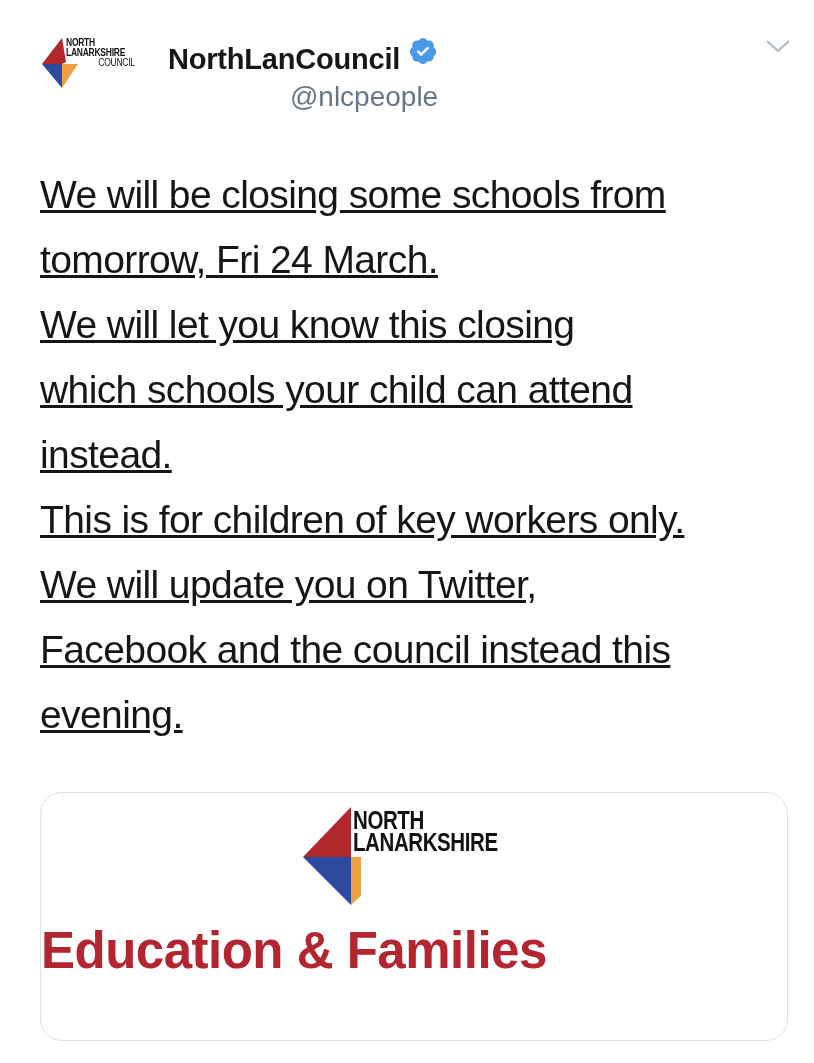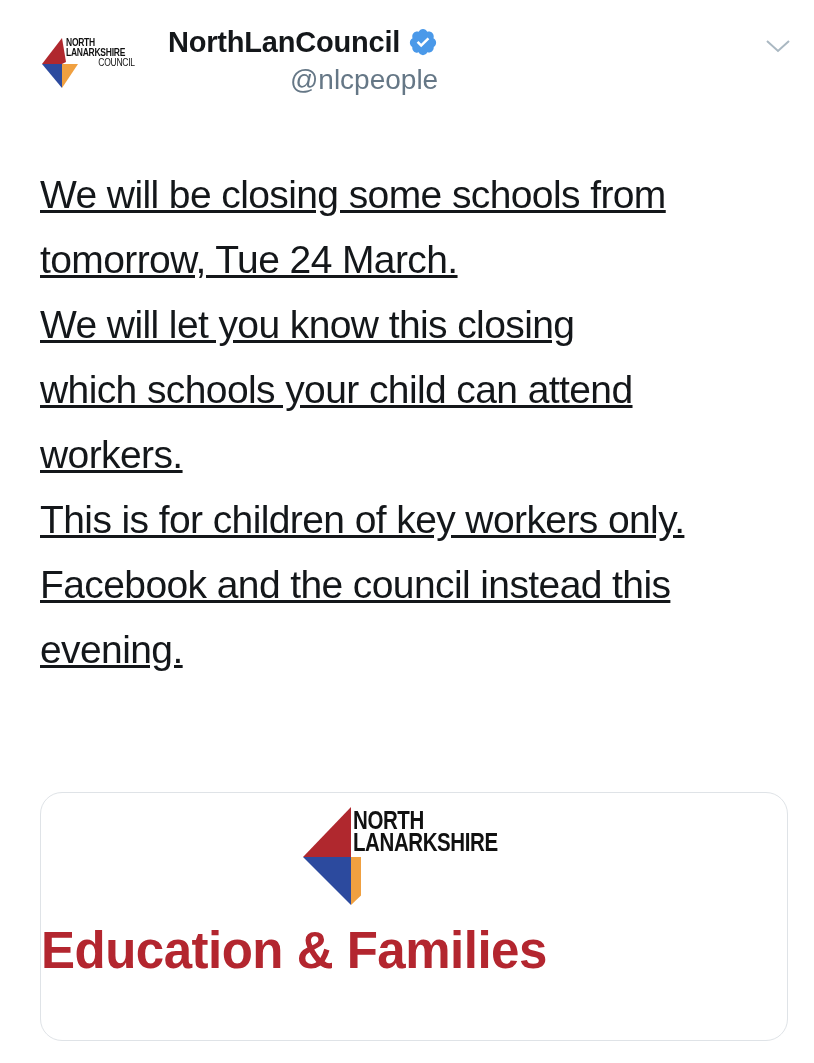--- a/index.html
+++ b/index.html
@@ -56,20 +56,21 @@
     display: flex;
     align-items: center;
     gap: 8px;
   }
   .display-name .name {
     font-weight: bold;
     font-size: 29px;
     line-height: 36px;
     color: #14171a;
     letter-spacing: -0.2px;
+    margin-top: 17px;
   }
   .verified {
     width: 30px;
     height: 30px;
     display: inline-block;
   }
   .handle {
     font-size: 28px;
     line-height: 36px;
     color: #657786;
@@ -187,25 +188,26 @@
 
   <div class="caret">
     <svg width="28" height="20" viewBox="0 0 28 20">
       <polyline points="3,5 14,15 25,5" fill="none" stroke="#aab8c2" stroke-width="2"></polyline>
     </svg>
   </div>
 </div>
 
 <div class="tweet-body">
   <span class="line">We will be closing some schools from</span>
-  <span class="line">tomorrow, Tue 24 March.</span>
+  <span class="line">tomorrow, Fri 24 March.</span>
   <span class="line">We will let you know this closing</span>
   <span class="line">which schools your child can attend</span>
-  <span class="line">workers.</span>
+  <span class="line">instead.</span>
   <span class="line">This is for children of key workers only.</span>
+  <span class="line">We will update you on Twitter,</span>
   <span class="line">Facebook and the council instead this</span>
   <span class="line">evening.</span>
 </div>
 
 <div class="media-card">
   <div class="card-logo">
     <svg width="60" height="102" viewBox="0 0 60 102">
       <polygon points="50,2 50,52 2,52" fill="#b0282e"></polygon>
       <polygon points="2,52 50,52 50,100" fill="#2c4a9e"></polygon>
       <polygon points="50,52 100,52 50,100" fill="#f0a040"></polygon>

